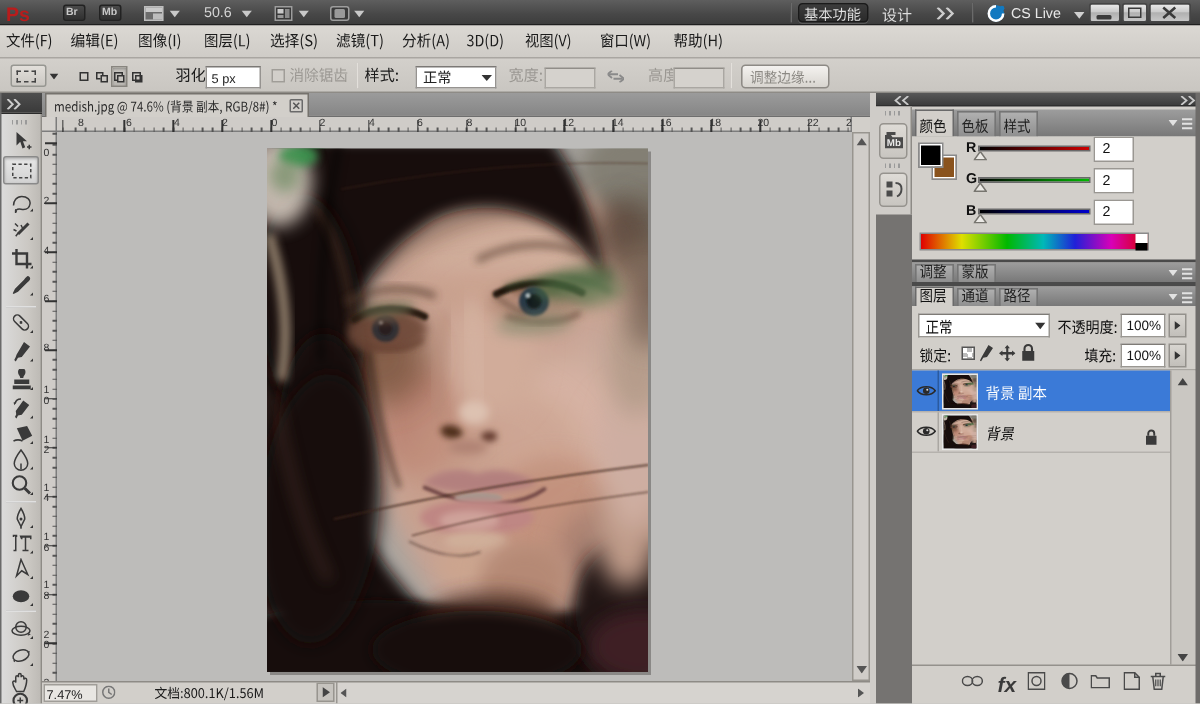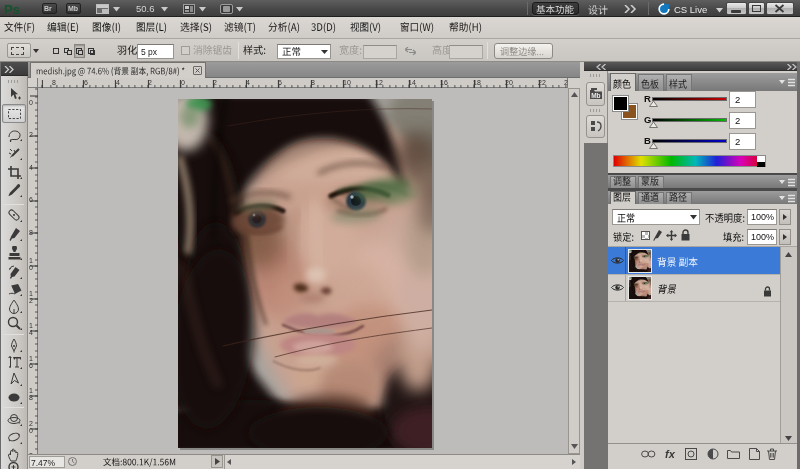--- a/index.html
+++ b/index.html
@@ -1,21 +1,21 @@
 <!DOCTYPE html>
 <html><head><meta charset="utf-8"><style>
 *{margin:0;padding:0;box-sizing:border-box}
 html,body{width:800px;height:469px;overflow:hidden}
 body{font-family:"Liberation Sans",sans-serif;background:#bdbdbd}
 .ab{position:absolute}
 #app{position:absolute;left:0;top:0;width:800px;height:469px;background:#d2cfca;overflow:hidden}
 </style></head><body>
 <div id="app">
     <div class="ab" style="left:0px;top:0px;width:800px;height:17px;background:linear-gradient(#5e5e5e,#474747 60%,#3d3d3d);border-bottom:1px solid #1f1f1f"></div>
-    <div class="ab" style="left:4px;top:2px;font-size:13px;font-weight:bold;color:#14532d;white-space:pre;letter-spacing:0px">Ps</div>
+    <div class="ab" style="left:4px;top:2px;font-size:13px;font-weight:bold;color:#b91c1c;white-space:pre;letter-spacing:0px">Ps</div>
     <div class="ab" style="left:42px;top:3px;width:15px;height:11px;background:linear-gradient(#4a4a4a,#303030);border:1px solid #222;border-radius:2px"></div>
     <div class="ab" style="left:44px;top:5px;font-size:7px;color:#c9c9c9;white-space:pre;font-weight:bold">Br</div>
     <div class="ab" style="left:66px;top:3px;width:15px;height:11px;background:linear-gradient(#4a4a4a,#303030);border:1px solid #222;border-radius:2px"></div>
     <div class="ab" style="left:68px;top:5px;font-size:7px;color:#c9c9c9;white-space:pre;font-weight:bold">Mb</div>
     <div class="ab" style="left:96px;top:4px;width:13px;height:10px;background:#6c6c6c;border:1px solid #bdbdbd"></div>
     <div class="ab" style="left:97px;top:5px;width:11px;height:3px;background:#c9c9c9"></div>
     <div class="ab" style="left:102px;top:9px;width:6px;height:4px;background:#bdbdbd"></div>
     <svg class="ab" style="left:113px;top:7px" width="7" height="5">
       <path d="M0 0h7l-3.5 4.5z" fill="#c9c9c9"></path>
     </svg>
@@ -528,21 +528,21 @@
     </svg>
     <svg class="ab" style="left:785px;top:436px" width="7" height="5">
       <path d="M0 0h7L3.5 5z" fill="#444"></path>
     </svg>
     <div class="ab" style="left:608px;top:443px;width:192px;height:1px;background:#94918c"></div>
     <div class="ab" style="left:608px;top:444px;width:192px;height:25px;background:#d2cfca"></div>
     <svg class="ab" style="left:641px;top:450px" width="15" height="8" viewBox="0 0 15 8">
       <ellipse cx="4" cy="4" rx="3.4" ry="3" stroke="#4a4a4a" fill="none"></ellipse>
       <ellipse cx="10.5" cy="4" rx="3.4" ry="3" stroke="#4a4a4a" fill="none"></ellipse>
     </svg>
-    <div class="ab" style="left:665px;top:448px;font-size:11px;color:#3a3a3a;white-space:pre;font-style:italic;font-weight:bold">fx</div>
+    <div class="ab" style="left:665px;top:448px;font-size:14px;color:#3a3a3a;white-space:pre;font-style:italic;font-weight:bold">fx</div>
     <svg class="ab" style="left:685px;top:448px" width="12" height="12" viewBox="0 0 12 12">
       <rect x="0.5" y="0.5" width="11" height="11" stroke="#4a4a4a" fill="none"></rect>
       <circle cx="6" cy="6" r="3" stroke="#4a4a4a" fill="none"></circle>
     </svg>
     <svg class="ab" style="left:707px;top:448px" width="12" height="12" viewBox="0 0 12 12">
       <circle cx="6" cy="6" r="5" stroke="#4a4a4a" fill="none"></circle>
       <path d="M6 1a5 5 0 0 0 0 10z" fill="#4a4a4a"></path>
     </svg>
     <svg class="ab" style="left:727px;top:449px" width="13" height="10" viewBox="0 0 13 10">
       <path d="M.5 9.5v-8h3l1 1.5h8v6.5z" stroke="#4a4a4a" fill="none"></path>

